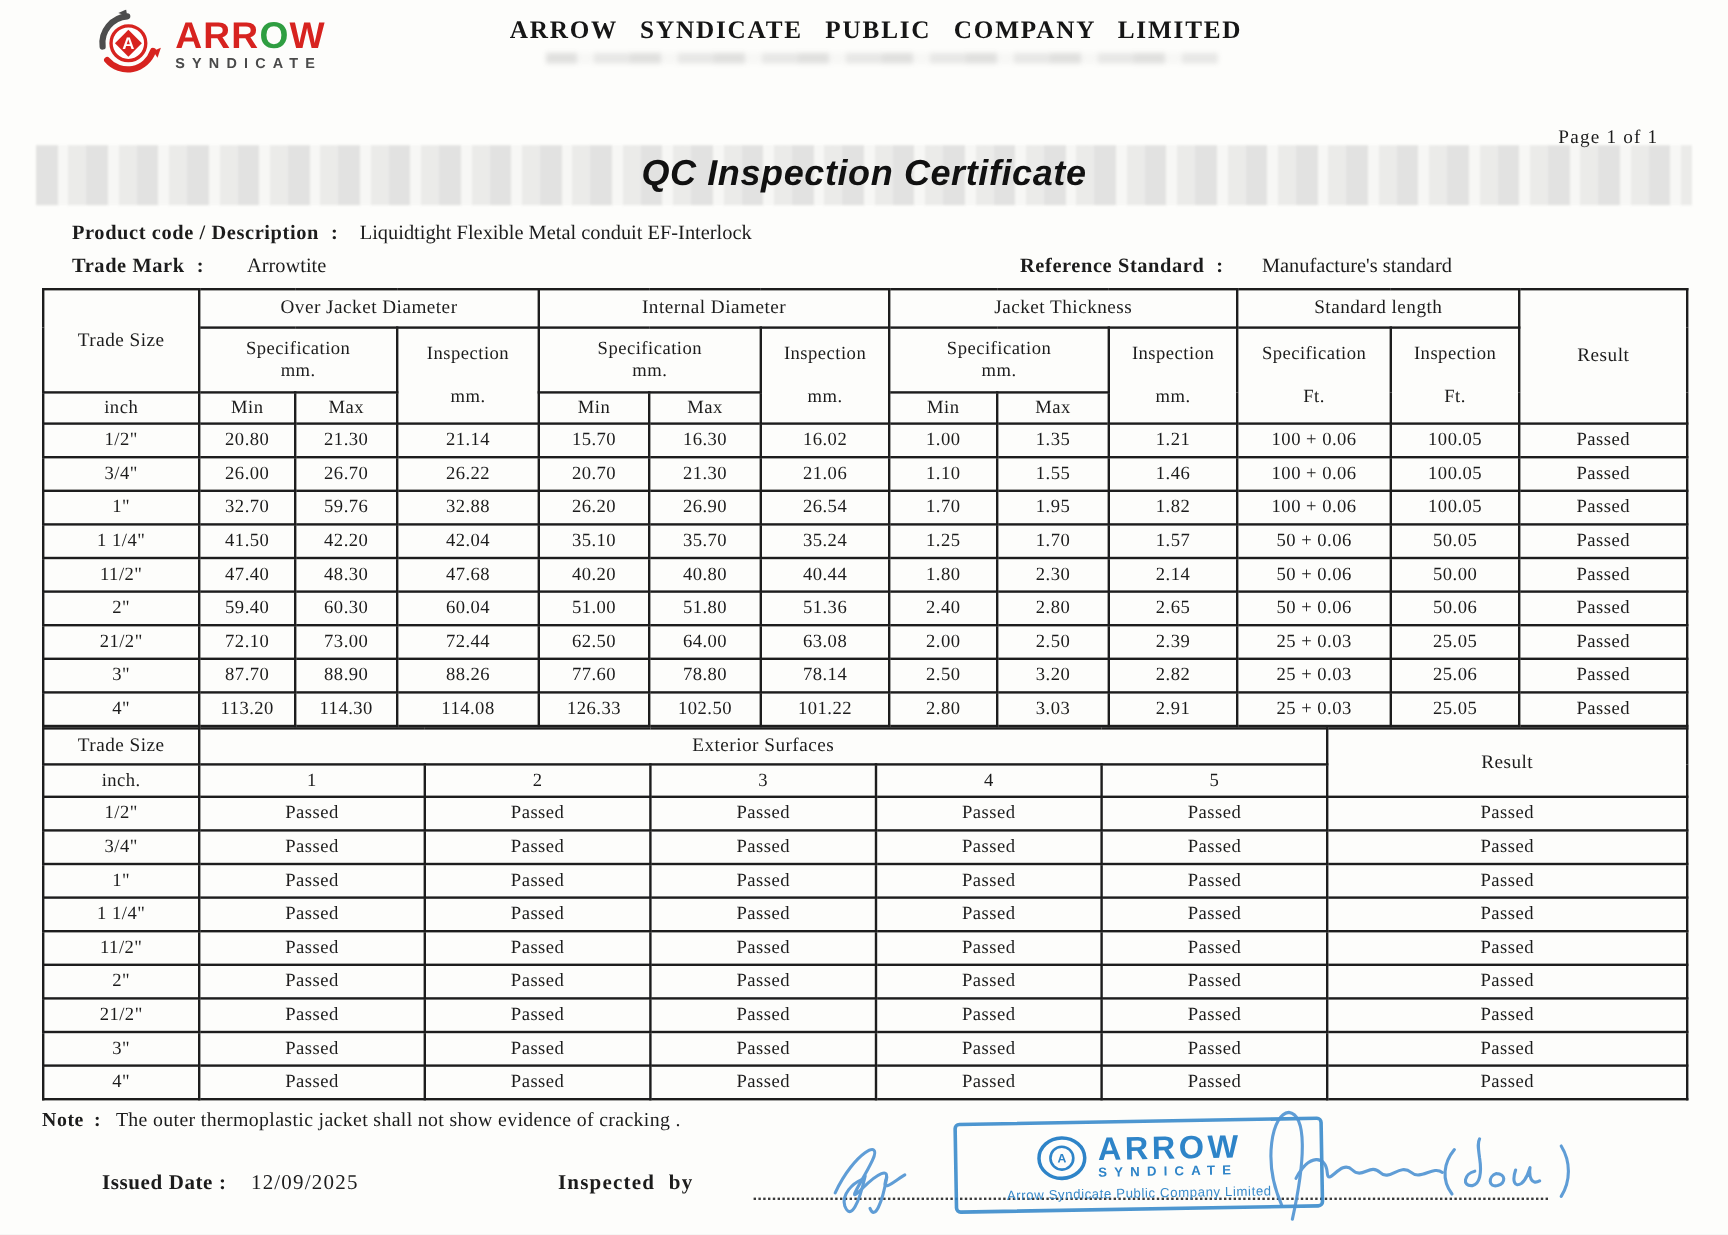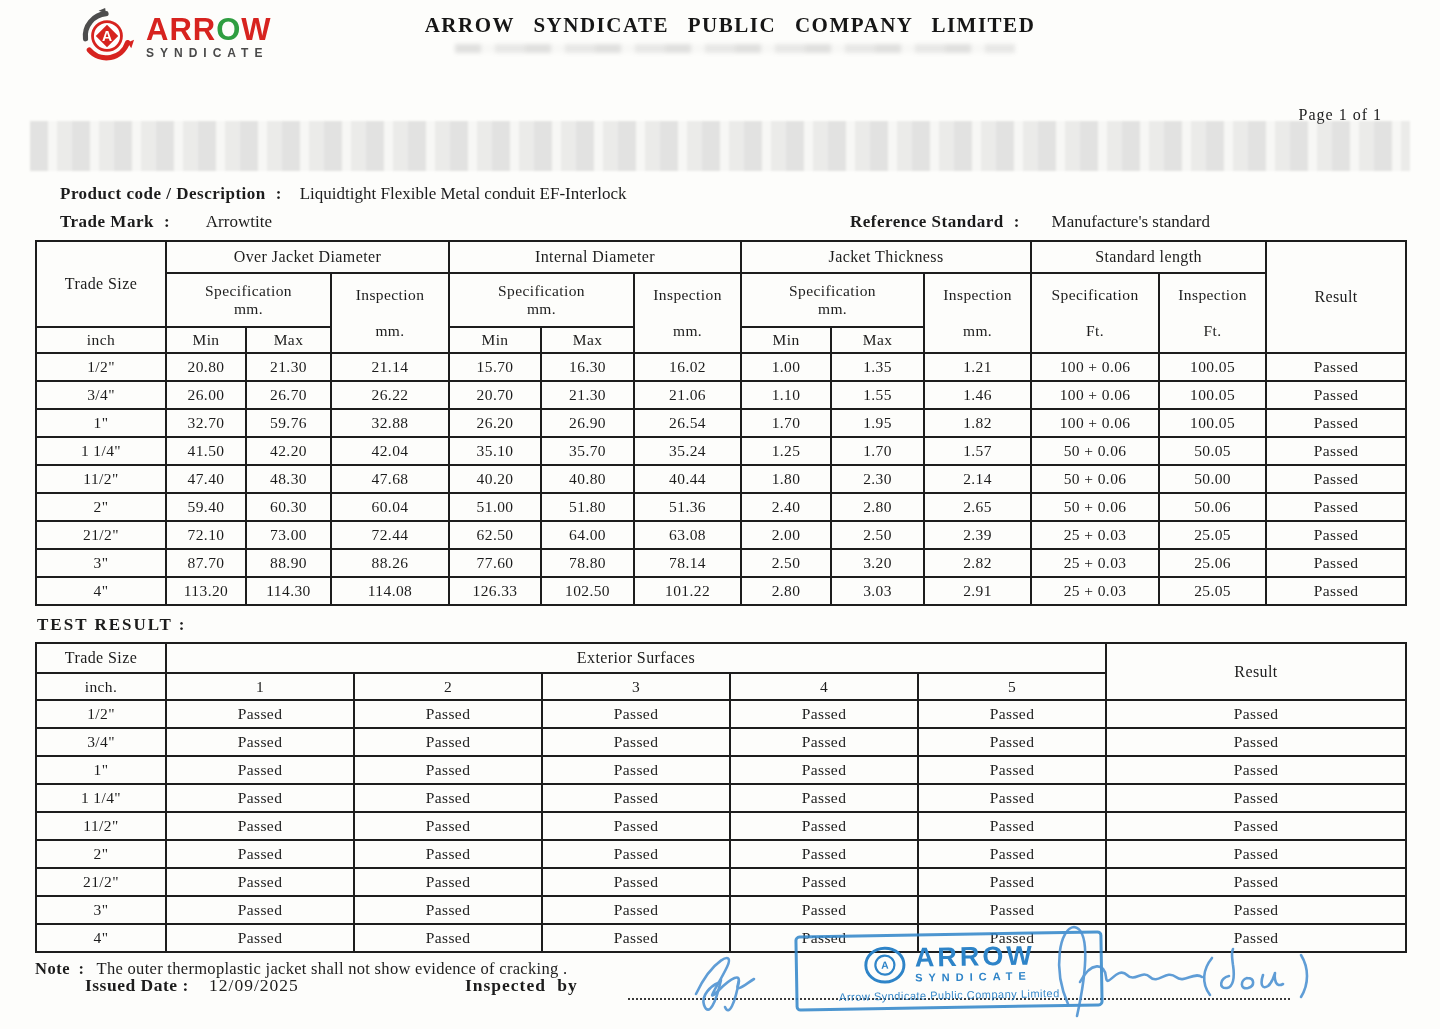--- a/index.html
+++ b/index.html
@@ -93,20 +93,21 @@
       <div class="logo-sub">SYNDICATE</div>
     </div>
   </div>
 
   <div class="company-name">ARROW SYNDICATE PUBLIC COMPANY LIMITED</div>
   <div class="header-smudge"></div>
 
   <div class="page-number">Page 1 of 1</div>
 
   <div class="scan-band"></div>
+  <div class="doc-title">QC Inspection Certificate</div>
 
   <div class="meta-row1">
     <span class="lbl">Product code /  Description</span><span class="colon">:</span>
     <span>Liquidtight  Flexible  Metal conduit EF-Interlock</span>
   </div>
   <div class="meta-row2">
     <span class="lbl">Trade Mark</span><span class="colon">:</span>
     <span style="margin-left:18px">Arrowtite</span>
     <span class="ref-block">
       <span class="lbl">Reference Standard</span><span class="colon">:</span>
@@ -306,21 +307,20 @@
             <td>2.80</td>
             <td>3.03</td>
             <td>2.91</td>
             <td>25 + 0.03</td>
             <td>25.05</td>
             <td>Passed</td>
           </tr>
         </tbody>
     </table>
 
-    <div class="section-heading">TEST  RESULT  :</div>
 
     <table class="t2">
       <colgroup>
         <col style="width:130px">
           <col style="width:188px">
           <col style="width:188px">
           <col style="width:188px">
         <col style="width:188px">
           <col style="width:188px">
           <col style="width:300px">

